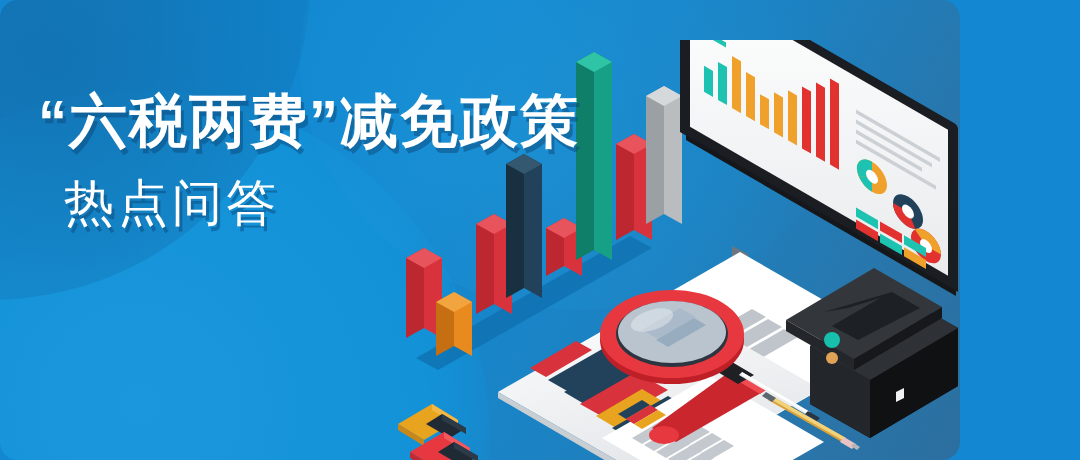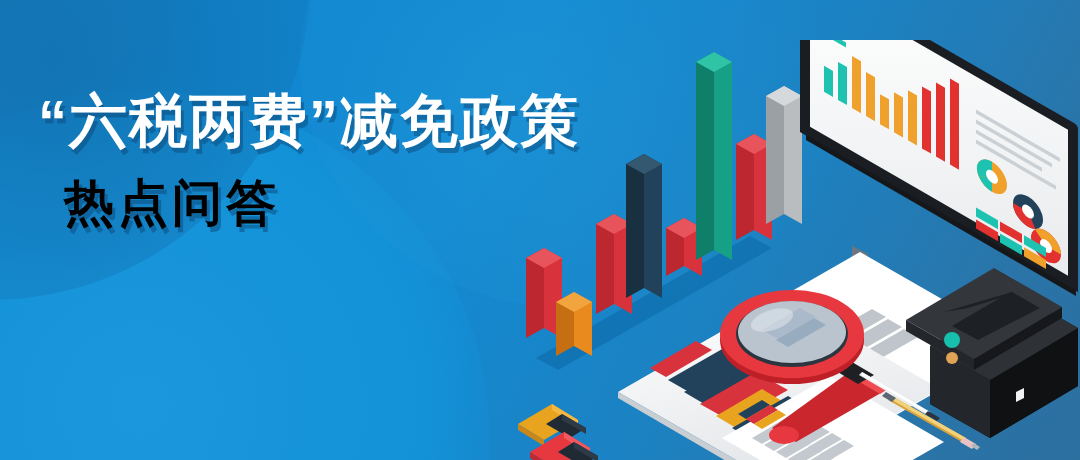--- a/index.html
+++ b/index.html
@@ -4,22 +4,23 @@
 <style>
   * { margin:0; padding:0; box-sizing:border-box; }
   html,body { width:1080px; height:460px; overflow:hidden; }
   body {
     font-family:"Liberation Sans","DejaVu Sans",sans-serif;
     background:#1387d1;
     position:relative;
   }
   #banner {
     position:absolute; inset:0;
-    width:1080px; height:460px;
+    width:960px; height:460px;
     overflow:hidden;
+    border-radius:18px;
   }
   .bg-base {
     position:absolute; inset:0;
     background:
       linear-gradient(118deg,
         #1a78b8 0%,
         #0f86d0 16%,
         #1389d2 42%,
         #1c82c2 66%,
         #2a74a8 88%,
@@ -60,22 +61,22 @@
     color:#ffffff;
     letter-spacing:2px;
     white-space:nowrap;
     text-shadow:3px 5px 0 rgba(11,72,120,.48);
   }
   .subtitle-line {
     margin-top:28px;
     margin-left:26px;
     font-size:50px;
     line-height:1;
-    font-weight:bold;
-    color:#000000;
+    font-weight:normal;
+    color:#ffffff;
     letter-spacing:4px;
     white-space:nowrap;
     text-shadow:3px 5px 0 rgba(11,72,120,.48);
   }
 
   
   .illus { position:absolute; right:0; bottom:0; width:580px; height:420px; z-index:20; }
   .illus svg { display:block; width:100%; height:100%; }
 </style>
 </head>

